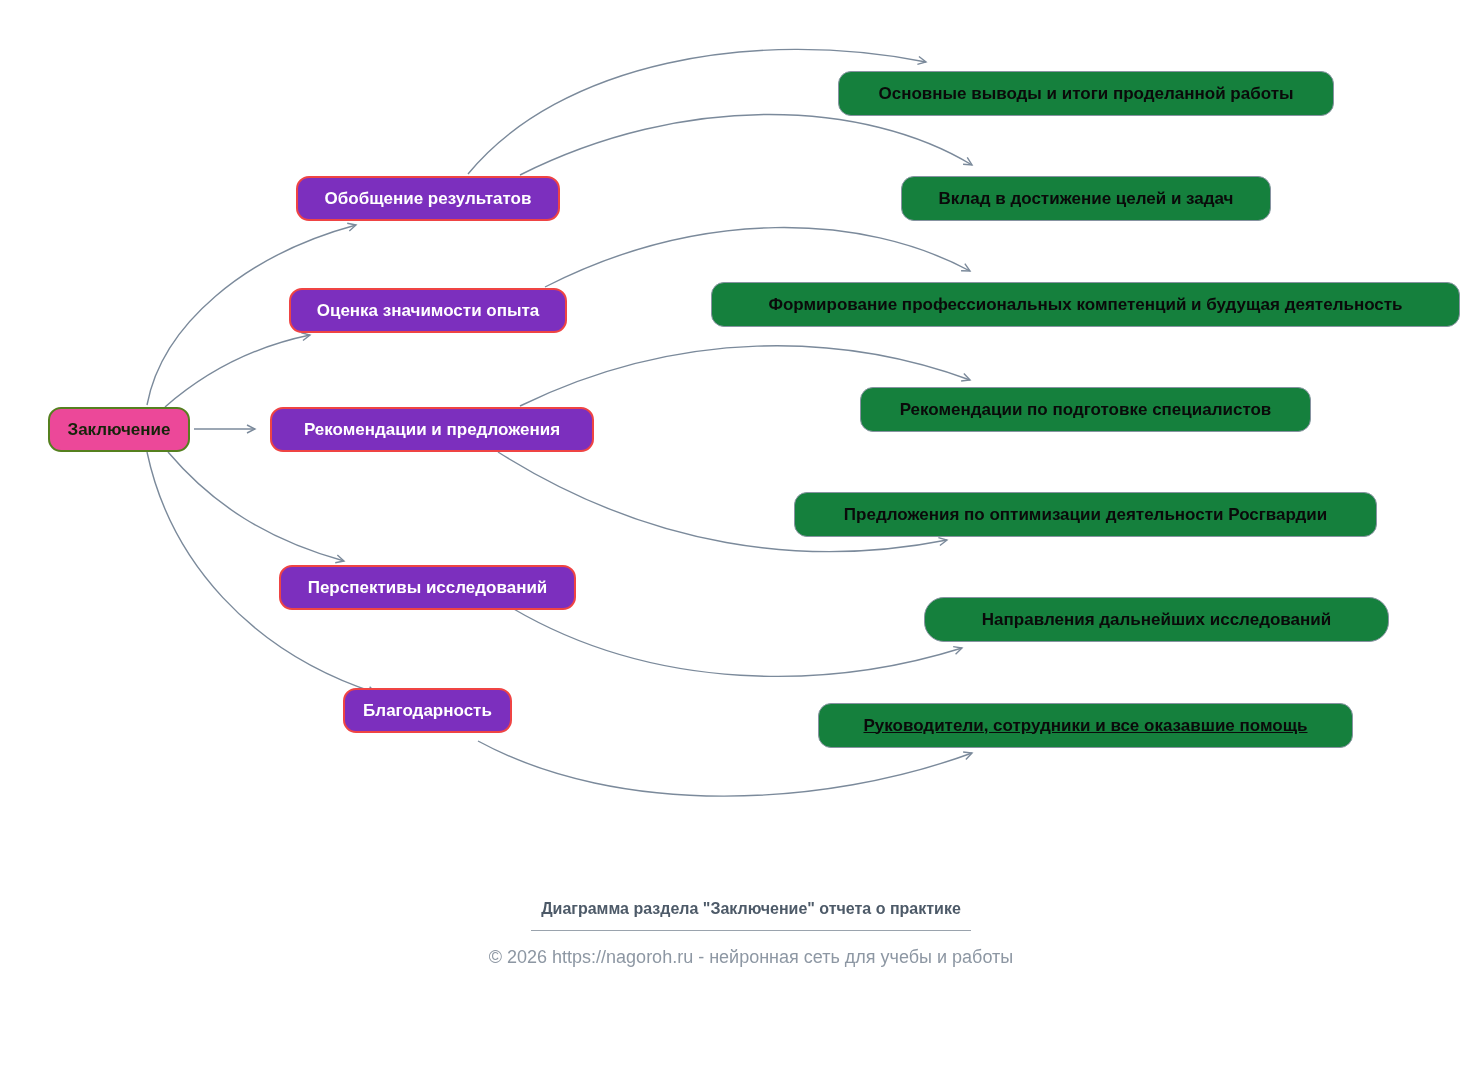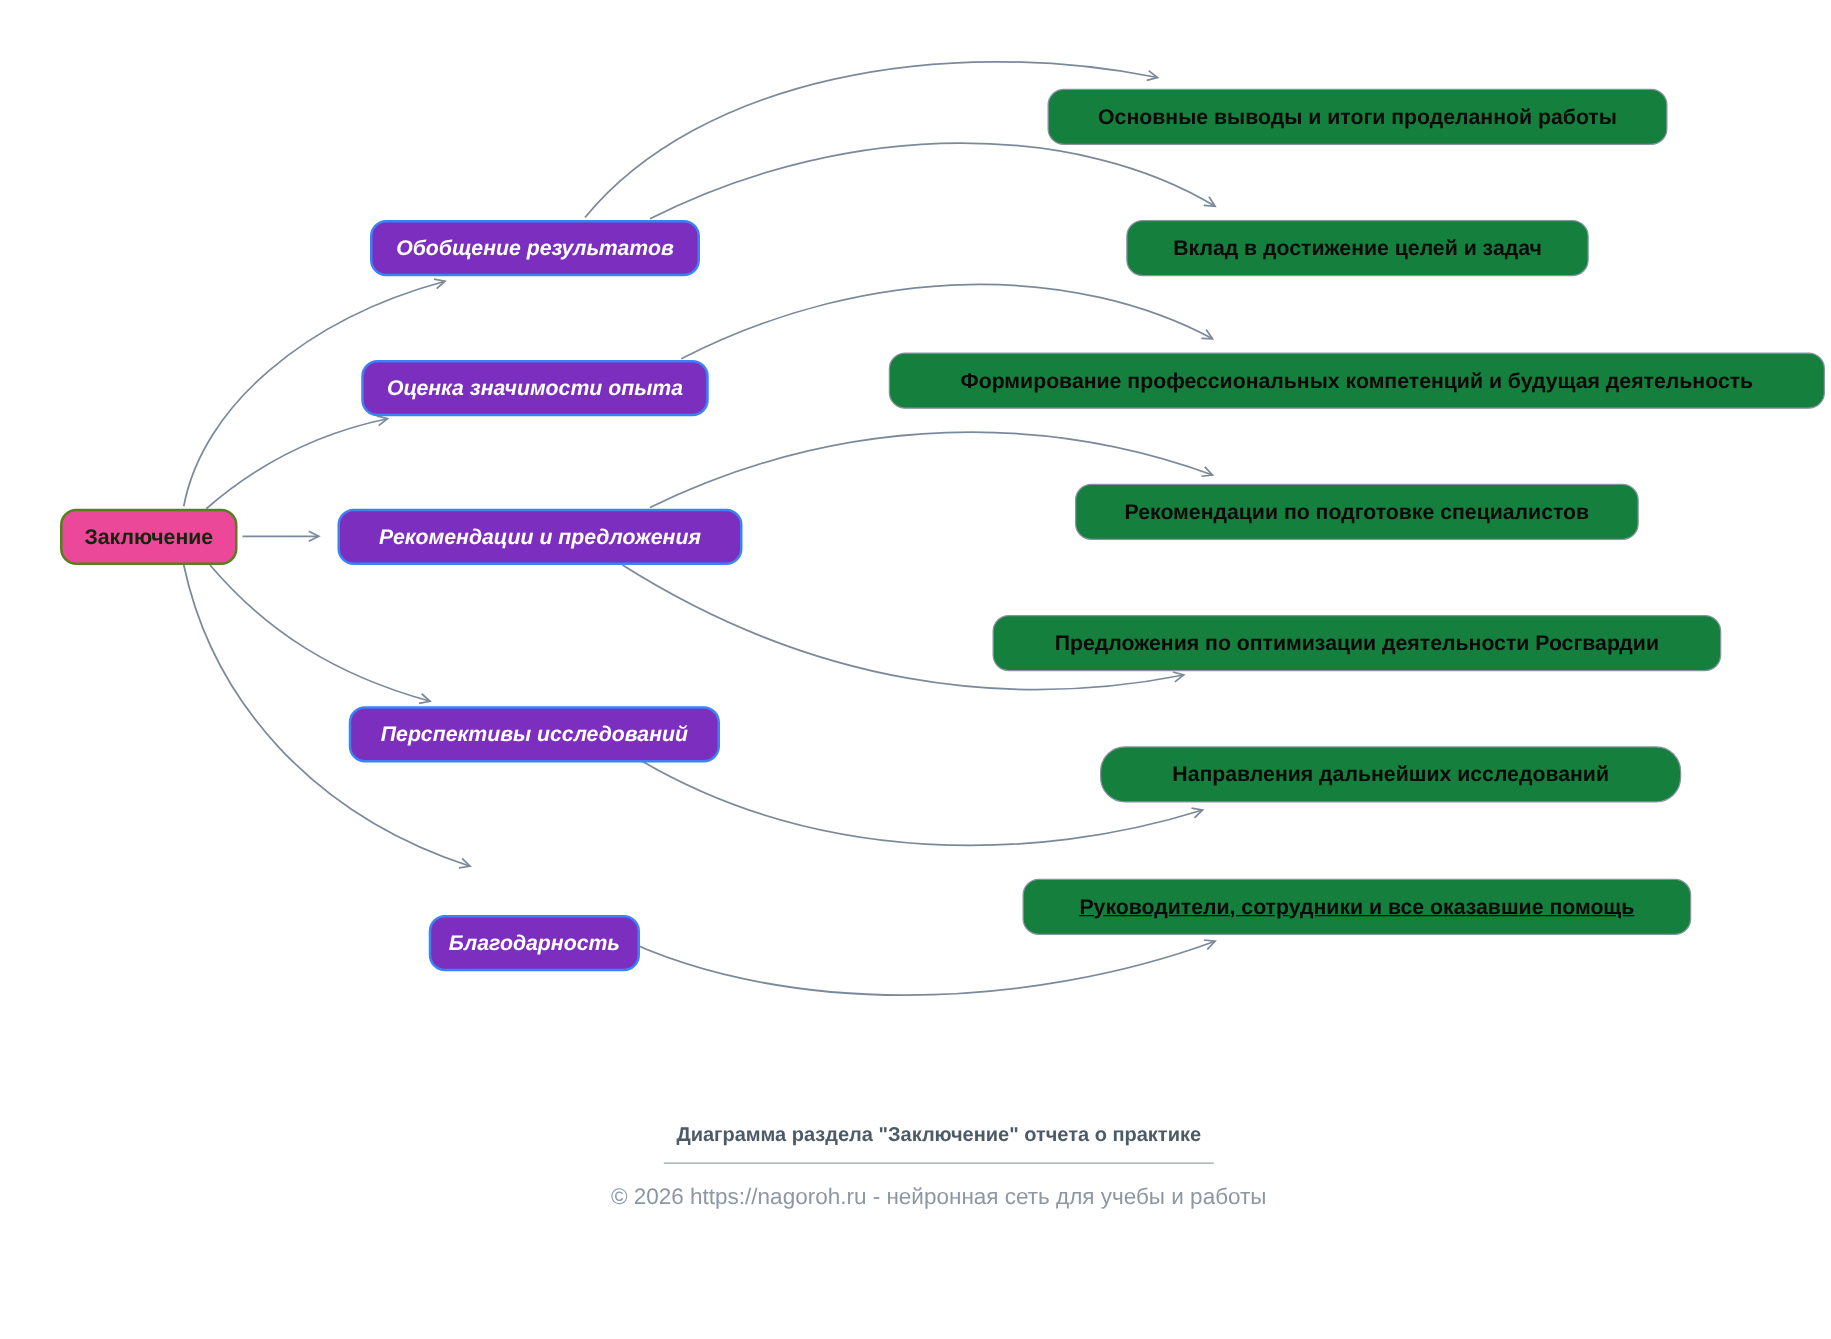--- a/index.html
+++ b/index.html
@@ -10,21 +10,21 @@
   }
   .edges { position:absolute; left:0; top:0; width:1465px; height:1071px; }
   .edge { fill:none; stroke:#7b8a9b; stroke-width:1.4px; }
   .node {
     position:absolute; height:45px;
     display:flex; align-items:center; justify-content:center;
     white-space:nowrap; font-size:17px; font-weight:600;
     border-radius:13px; overflow:visible;
   }
   .root-node   { background:#ec4899; border:2px solid #55801f; color:#15240a; }
-  .branch-node { background:#7c2fbe; border:2px solid #3b82f6; color:#ffffff;font-style:italic; }
+  .branch-node { background:#7c2fbe; border:2px solid #ef4444; color:#ffffff; }
   .leaf-node   { background:#15803d; border:1.6px solid #8793a1; color:#0a0a0a;margin-left:44px; }
   .caption { position:absolute; top:898px; left:384px; width:734px; text-align:center; }
   .caption-title {
     font-size:16px; font-weight:700; color:#4d5a68;
     line-height:1.35; max-width:480px; margin:0 auto;
   }
   .caption-divider {
     width:440px; margin:10px auto 0; border-top:1px solid #9aa3ad; height:0;
   }
   .caption-footer { margin-top:16px; font-size:18px; color:#8d97a3; }
@@ -53,28 +53,28 @@
     <path class="edge" d="M 512,608 C 655,692 828,690 962,648" marker-end="url(#arrowhead)"></path>
     <path class="edge" d="M 478,741 C 620,818 825,807 972,753" marker-end="url(#arrowhead)"></path>
   </svg>
 
   <div class="node root-node" style="left:48px; top:407px; width:142px;">Заключение</div>
 
   <div class="node branch-node" style="left:296px; top:176px; width:264px;">Обобщение результатов</div>
   <div class="node branch-node" style="left:289px; top:288px; width:278px;">Оценка значимости опыта</div>
   <div class="node branch-node" style="left:270px; top:407px; width:324px;">Рекомендации и предложения</div>
   <div class="node branch-node" style="left:279px; top:565px; width:297px;">Перспективы исследований</div>
-  <div class="node branch-node" style="left:343px; top:732px; width:169px;">Благодарность</div>
+  <div class="node branch-node" style="left:343px; top:688px; width:169px;">Благодарность</div>
 
   <div class="node leaf-node" style="left:794px; top:71px; width:496px;">Основные выводы и итоги проделанной работы</div>
   <div class="node leaf-node" style="left:857px; top:176px; width:370px;">Вклад в достижение целей и задач</div>
   <div class="node leaf-node" style="left:667px; top:282px; width:749px;">Формирование профессиональных компетенций и будущая деятельность</div>
   <div class="node leaf-node" style="left:816px; top:387px; width:451px;">Рекомендации по подготовке специалистов</div>
   <div class="node leaf-node" style="left:750px; top:492px; width:583px;">Предложения по оптимизации деятельности Росгвардии</div>
-  <div class="node leaf-node" style="left:836px; top:597px; width:465px;border-radius:20px;">Направления дальнейших исследований</div>
+  <div class="node leaf-node" style="left:880px; top:597px; width:465px;border-radius:20px;">Направления дальнейших исследований</div>
   <div class="node leaf-node" style="left:774px; top:703px; width:535px;text-decoration:underline;">Руководители, сотрудники и все оказавшие помощь</div>
 
   <div class="caption">
     <div class="caption-title">Диаграмма раздела "Заключение" отчета о практике</div>
     <div class="caption-divider"></div>
     <div class="caption-footer">© 2026 https://nagoroh.ru - нейронная сеть для учебы и работы</div>
   </div>
 
 </div>
 

